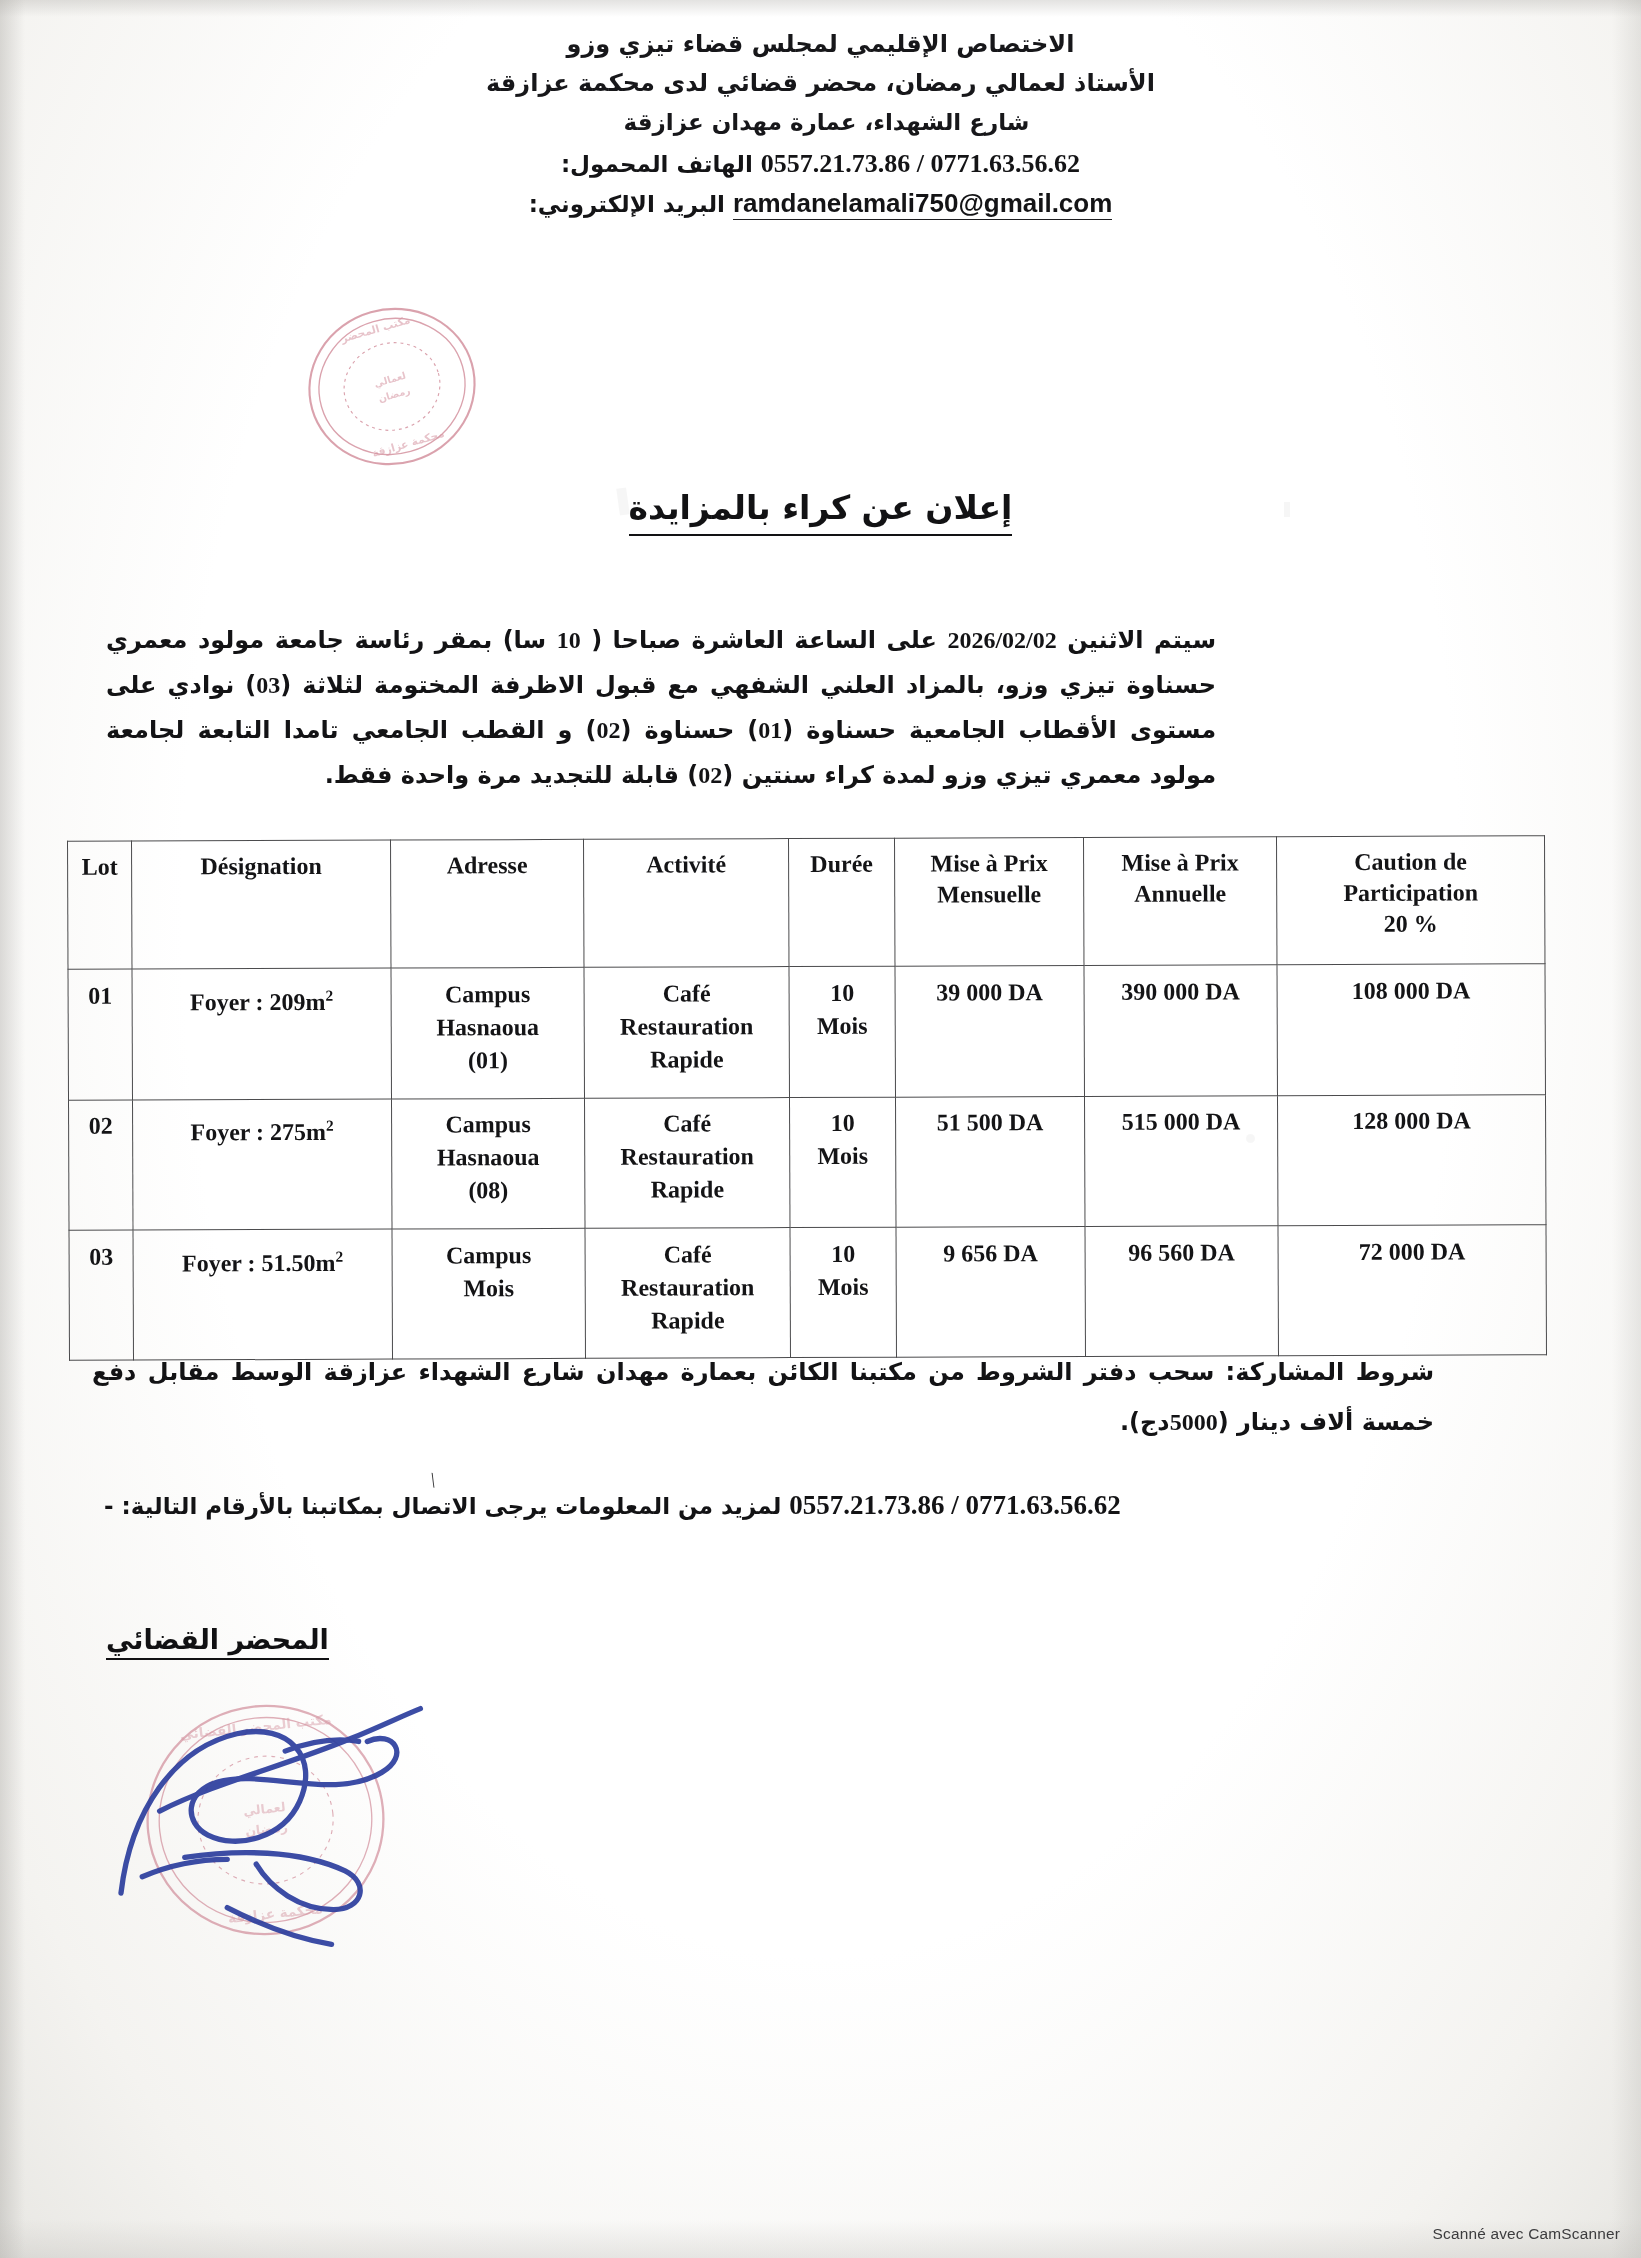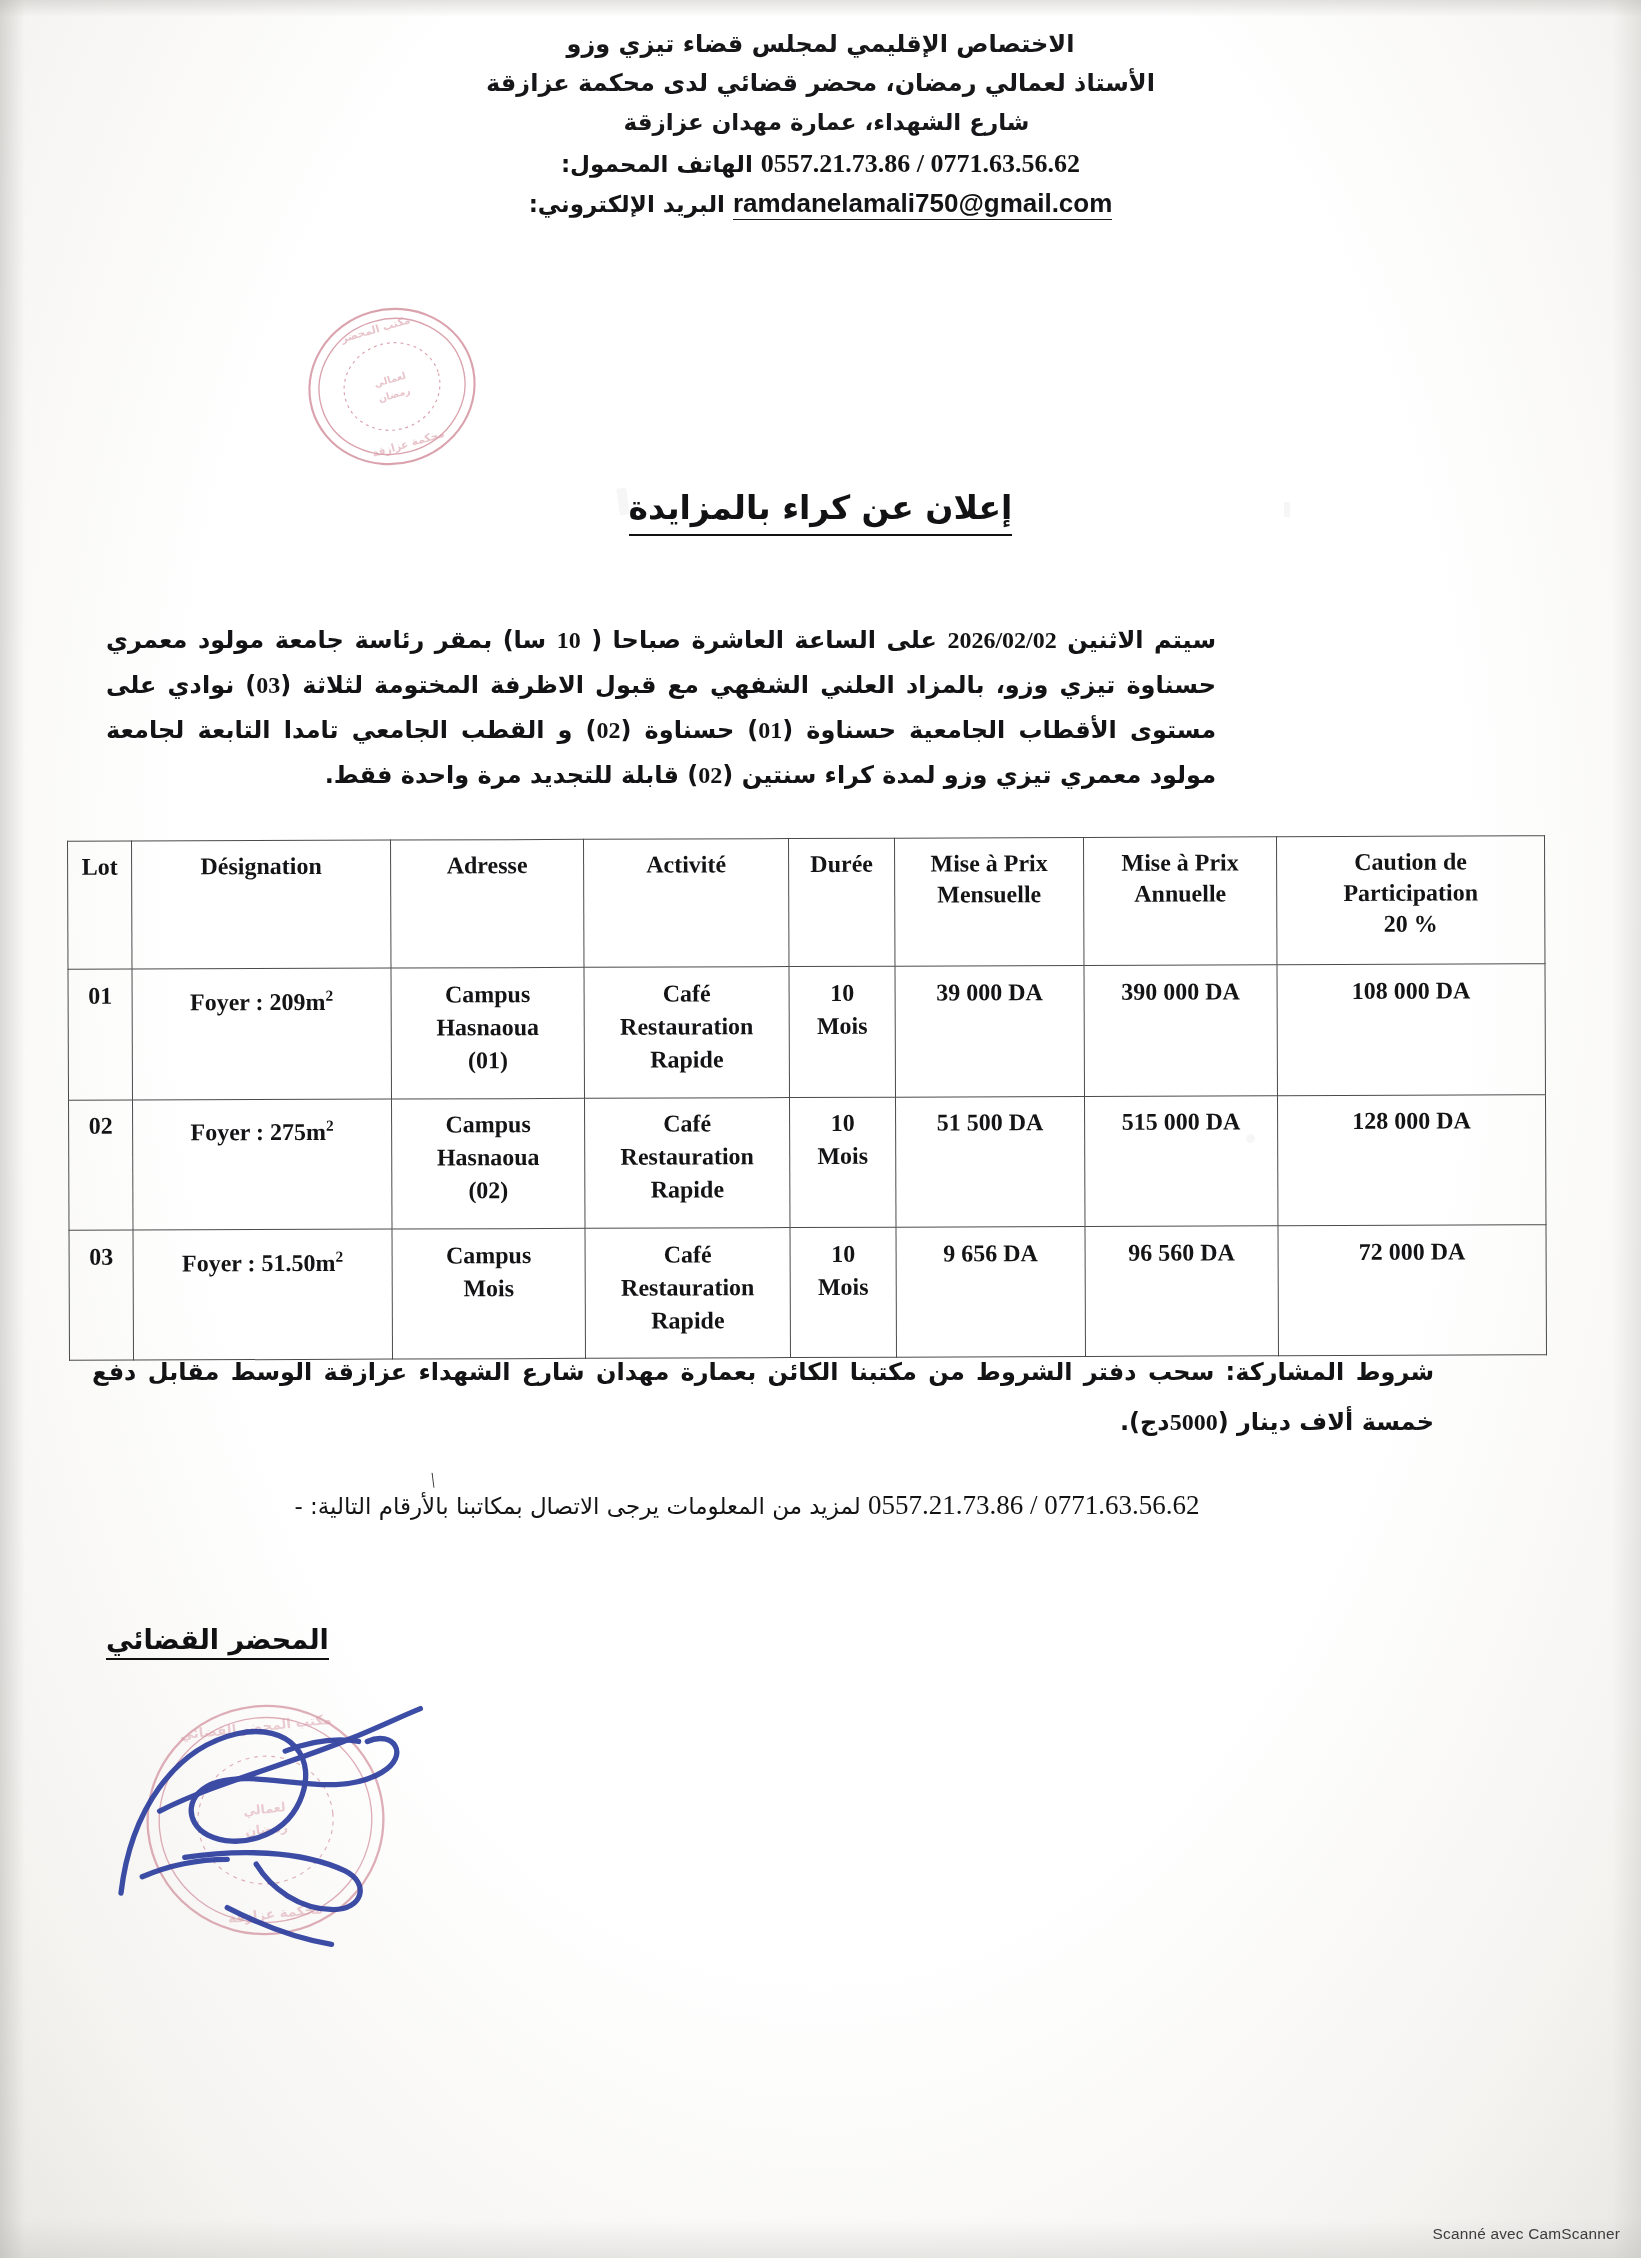--- a/index.html
+++ b/index.html
@@ -213,26 +213,26 @@
     color: #131315;
   }
   .conditions .num {
     font-family: "Liberation Serif", "DejaVu Serif", serif;
     direction: ltr;
     unicode-bidi: embed;
   }
   .more-info {
     position: absolute;
     top: 1485px;
-    left: 76px;
+    left: 104px;
     width: 1342px;
     direction: rtl;
-    text-align: center;
-    font-family: "DejaVu Sans", "Liberation Sans", sans-serif;
-    font-weight: normal;
+    text-align: left;
+    font-family: "DejaVu Sans", "Liberation Sans", sans-serif;
+    font-weight: bold;
     font-size: 23px;
     line-height: 41px;
     color: #131315;
   }
   .more-info .phones {
     font-family: "Liberation Serif", "DejaVu Serif", serif;
     font-size: 27px;
     direction: ltr;
     unicode-bidi: embed;
   }
@@ -396,21 +396,21 @@
           <td>390 000  DA</td>
           <td>108 000 DA</td>
         </tr>
 
         <tr>
           <td>02</td>
           <td class="desig"><span>Foyer : 275m</span><sup class="m2">2</sup></td>
           <td>
             <div>Campus</div>
             <div>Hasnaoua</div>
-            <div>(02)</div>
+            <div>(08)</div>
           </td>
           <td>
             <div>Café</div>
             <div>Restauration</div>
             <div>Rapide</div>
           </td>
           <td>
             <div>10</div>
             <div>Mois</div>
           </td>

